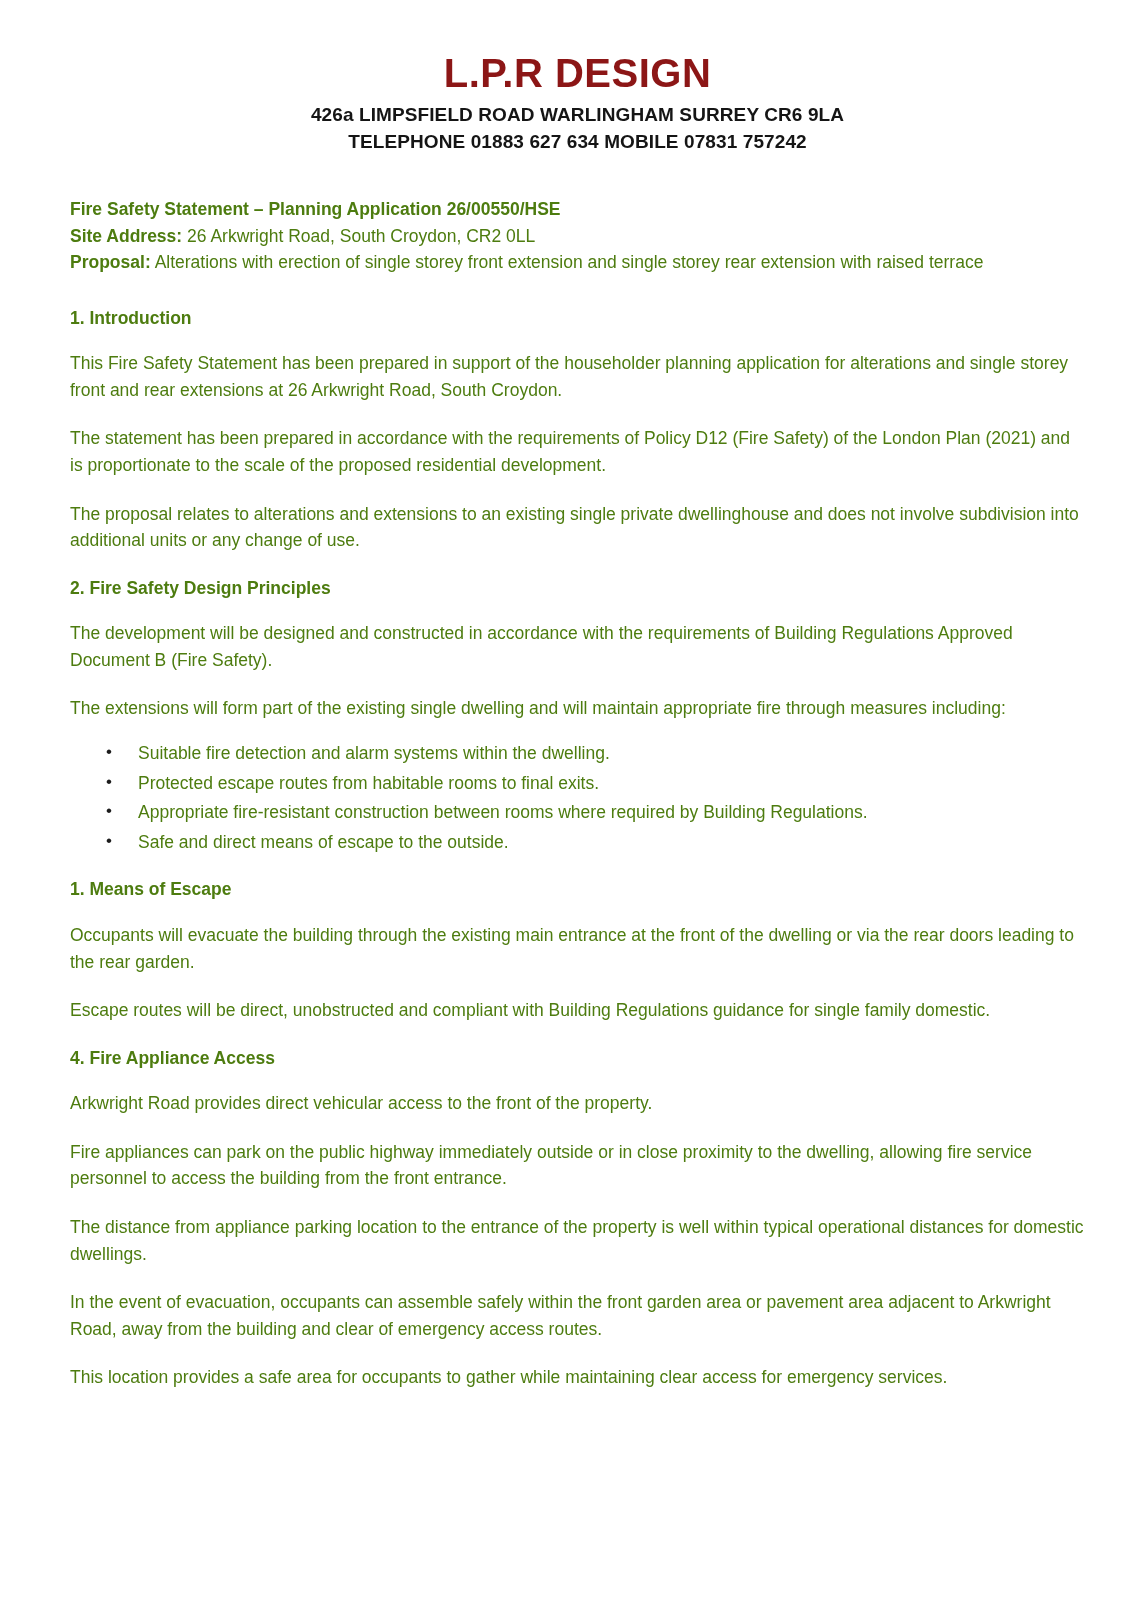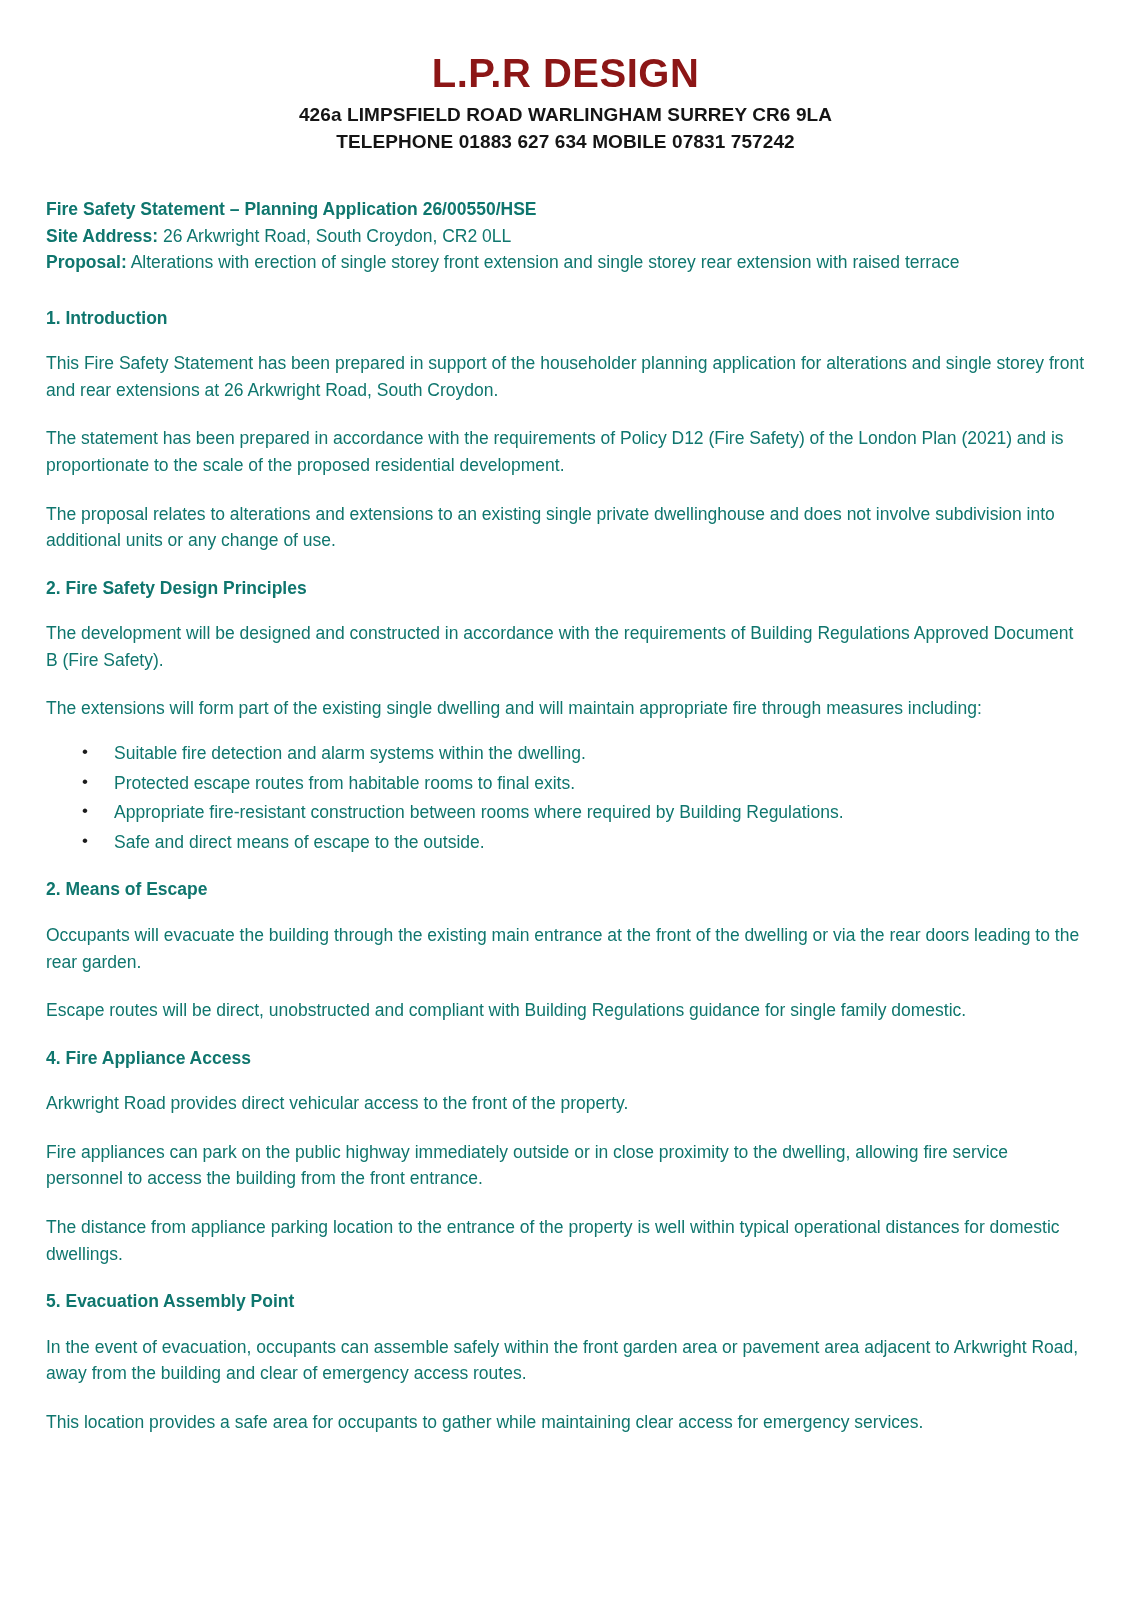--- a/index.html
+++ b/index.html
@@ -11,21 +11,21 @@
     width: 1131px;
     min-height: 1600px;
     font-family: "Liberation Sans", sans-serif;
     color: #1a1a1a;
     -webkit-font-smoothing: antialiased;
   }
   .page {
     width: 1131px;
     min-height: 1600px;
     box-sizing: border-box;
-    padding: 44px 44px 30px 44px;
+    padding: 44px 44px 30px 68px;
     position: relative;
   }
   
   .letterhead {
     text-align: center;
     margin-bottom: 40px;
   }
   .company-name {
     font-family: "Liberation Sans", sans-serif;
     font-size: 40px;
@@ -42,21 +42,21 @@
     line-height: 1.42;
     letter-spacing: 0.1px;
   }
   .letterhead-line.email {
     margin-top: 1px;
   }
   
   .doc-body {
     font-size: 17.5px;
     line-height: 1.52;
-    color: #0f766e;
+    color: #4d7c0f;
     padding-left: 2px;
   }
   .meta-block {
     margin-bottom: 30px;
   }
   .meta-line {
     line-height: 1.52;
   }
   .meta-line .lbl {
     font-weight: bold;
@@ -144,32 +144,31 @@
       <p class="para tight">The extensions will form part of the existing single dwelling and will maintain appropriate fire through measures including:</p>
       <ul class="bullets">
         <li>Suitable fire detection and alarm systems within the dwelling.</li>
         <li>Protected escape routes from habitable rooms to final exits.</li>
         <li>Appropriate fire-resistant construction between rooms where required by Building Regulations.</li>
         <li>Safe and direct means of escape to the outside.</li>
       </ul>
     </section>
 
     <section class="section">
-      <h2 class="section-heading">2. Means of Escape</h2>
+      <h2 class="section-heading">1. Means of Escape</h2>
       <p class="para">Occupants will evacuate the building through the existing main entrance at the front of the dwelling or via the rear doors leading to the rear garden.</p>
       <p class="para">Escape routes will be direct, unobstructed and compliant with Building Regulations guidance for single family domestic.</p>
     </section>
 
     <section class="section">
       <h2 class="section-heading">4. Fire Appliance Access</h2>
       <p class="para">Arkwright Road provides direct vehicular access to the front of the property.</p>
       <p class="para">Fire appliances can park on the public highway immediately outside or in close proximity to the dwelling, allowing fire service personnel to access the building from the front entrance.</p>
       <p class="para">The distance from appliance parking location to the entrance of the property is well within typical operational distances for domestic dwellings.</p>
     </section>
 
     <section class="section">
-      <h2 class="section-heading">5. Evacuation Assembly Point</h2>
       <p class="para"><span>In the event of evacuation, occupants can assemble safely within the </span><strong>front garden area or pavement area adjacent to Arkwright Road</strong><span>, away from the building and clear of emergency access routes.</span></p>
       <p class="para">This location provides a safe area for occupants to gather while maintaining clear access for emergency services.</p>
     </section>
 
   </div>
 </div>
 
 </body></html>

